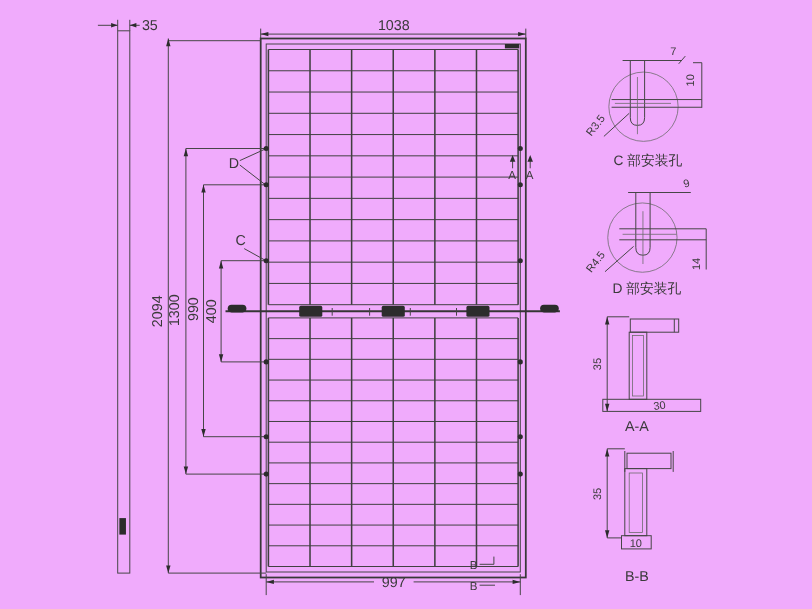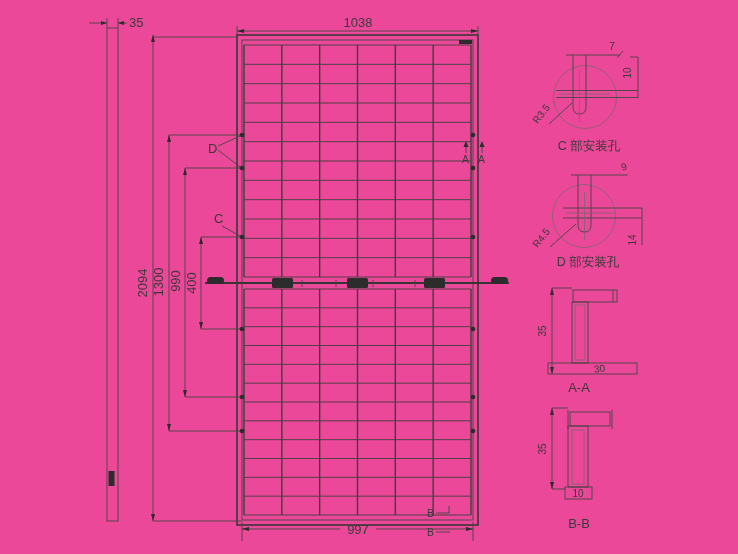--- a/index.html
+++ b/index.html
@@ -1,16 +1,16 @@
 <!DOCTYPE html>
 <html><head>
 <meta charset="utf-8">
 <style>
   html,body{margin:0;padding:0;background:#fff;}
-  .canvas{position:relative;width:738px;height:554px;background:#ec4899;overflow:hidden;
+  .canvas{position:relative;width:738px;height:554px;background:#f0abfc;overflow:hidden;
           font-family:"Liberation Sans",sans-serif;}
   svg{position:absolute;left:0;top:0;}
   text{fill:#3a3a3a;font-family:"Liberation Sans",sans-serif;}
   .ln{stroke:#454545;stroke-width:0.9;fill:none;}
   .ln-thick{stroke:#353535;stroke-width:1.8;fill:none;}
   .ln-frame{stroke:#383838;stroke-width:1.6;fill:none;}
   .ln-light{stroke:#6a6a6a;stroke-width:0.7;fill:none;}
   .solid{fill:#2c2c2c;stroke:none;}
   .dimtxt{font-size:13px;}
   .dimtxt-sm{font-size:10px;}

